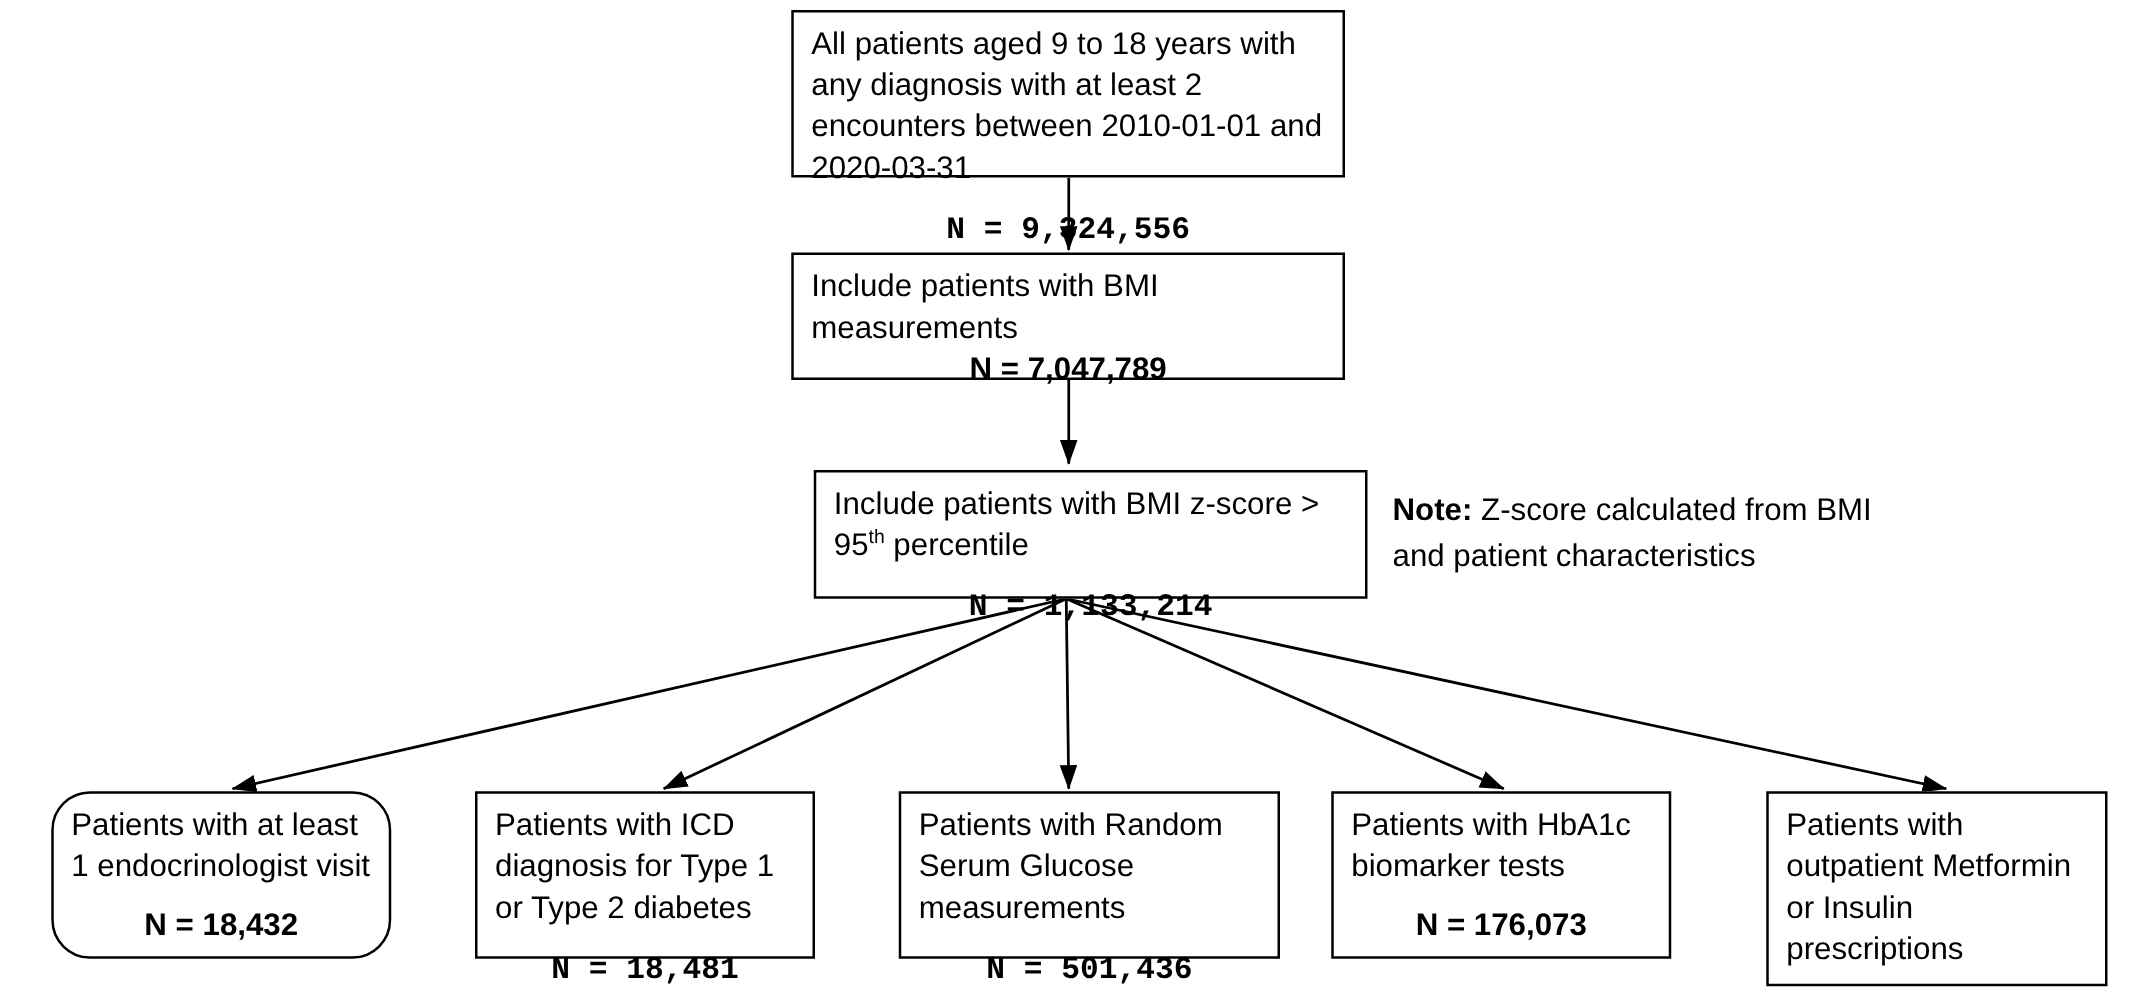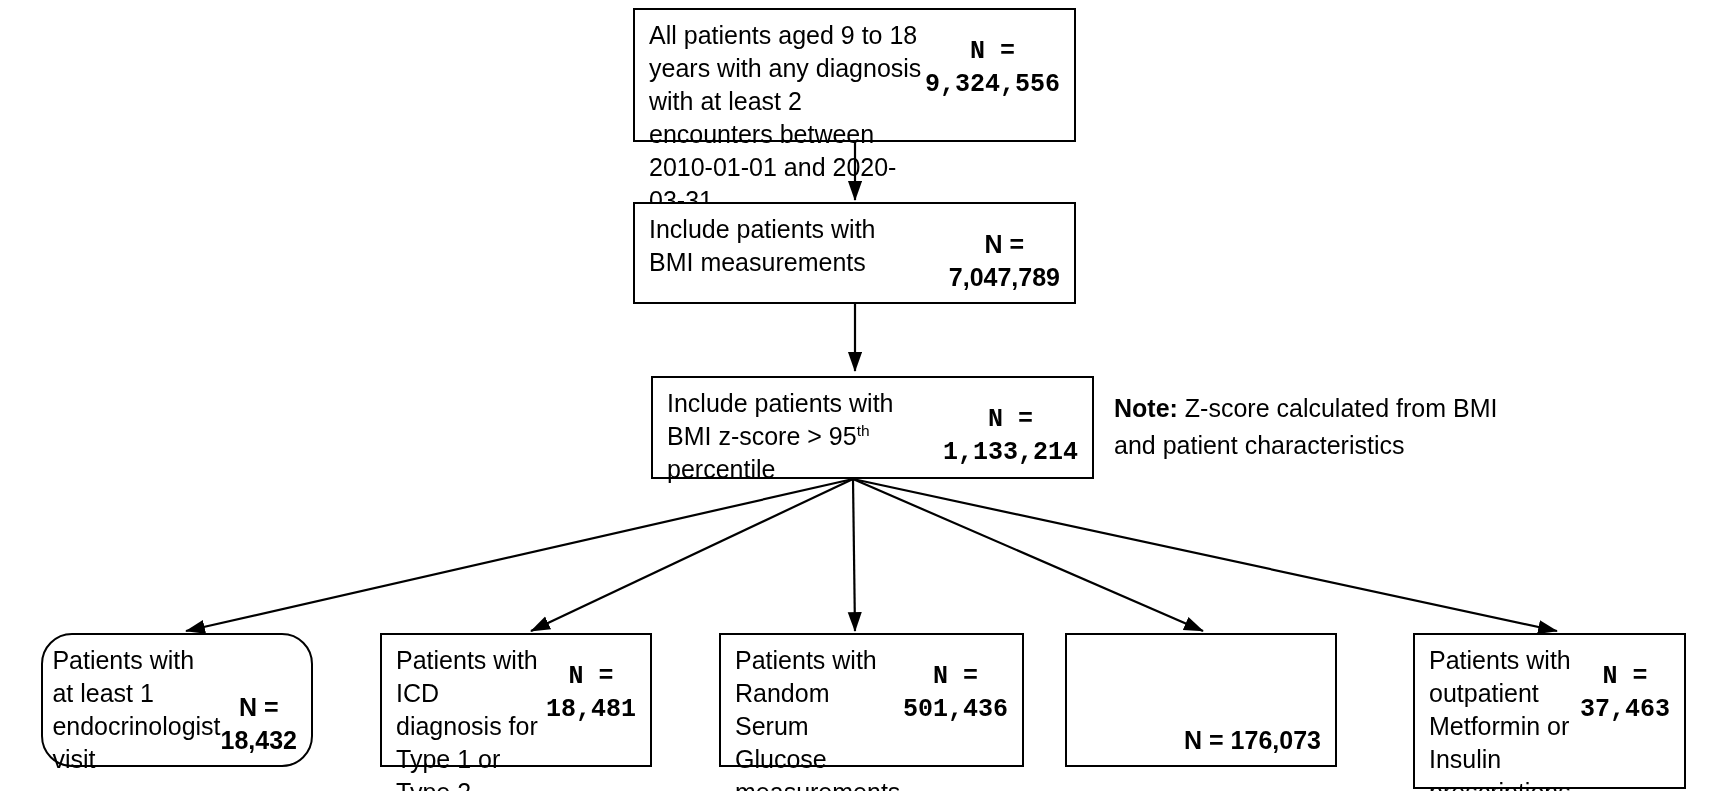--- a/index.html
+++ b/index.html
@@ -27,22 +27,22 @@
     height: 791px;
     pointer-events: none;
   }
   .node {
     position: absolute;
     box-sizing: border-box;
     border: 2.5px solid #000000;
     background: #ffffff;
     padding: 9px 14px 8px 14px;
     display: flex;
-    flex-direction: row;
-    justify-content: flex-end;
+    flex-direction: column;
+    justify-content: flex-start;
   }
   .node-body {
     font-size: 25px;
     line-height: 1.32;
     text-align: left;
     white-space: pre-line;
   }
   .node-n {
     font-size: 25px;
     line-height: 1.32;
@@ -91,21 +91,21 @@
     <line x1="853" y1="479" x2="855" y2="631" stroke="#000000" stroke-width="2.2" marker-end="url(#arrowhead)"></line>
     <line x1="853" y1="479" x2="1203" y2="631" stroke="#000000" stroke-width="2.2" marker-end="url(#arrowhead)"></line>
     <line x1="853" y1="479" x2="1557" y2="631" stroke="#000000" stroke-width="2.2" marker-end="url(#arrowhead)"></line>
   </svg>
 
   <div class="node" style="left:633px; top:8px; width:443px; height:134px;">
     <div class="node-body">All patients aged 9 to 18 years with any diagnosis with at least 2 encounters between 2010-01-01 and 2020-03-31</div>
     <div class="node-n snug">N = 9,324,556</div>
   </div>
 
-  <div class="node" style="left:633px; top:202px; width:443px; height:102px;gap:25px;">
+  <div class="node" style="left:633px; top:202px; width:443px; height:102px;">
     <div class="node-body">Include patients with BMI measurements</div>
     <div class="node-n">N = 7,047,789</div>
   </div>
 
   <div class="node" style="left:651px; top:376px; width:443px; height:103px;">
     <div class="node-body"><span>Include patients with BMI z-score &gt; 95</span><sup>th</sup><span> percentile</span></div>
     <div class="node-n snug">N = 1,133,214</div>
   </div>
 
   <div class="note" style="left:1114px; top:354px; width:400px;">
@@ -121,20 +121,21 @@
     <div class="node-body">Patients with ICD diagnosis for Type 1 or Type 2 diabetes</div>
     <div class="node-n snug">N = 18,481</div>
   </div>
 
   <div class="node" style="left:719px; top:633px; width:305px; height:134px;">
     <div class="node-body">Patients with Random Serum Glucose measurements</div>
     <div class="node-n snug">N = 501,436</div>
   </div>
 
   <div class="node" style="left:1065px; top:633px; width:272px; height:134px;">
+    <div class="node-body">Patients with HbA1c biomarker tests</div>
     <div class="node-n">N = 176,073</div>
   </div>
 
   <div class="node" style="left:1413px; top:633px; width:273px; height:156px;">
     <div class="node-body">Patients with outpatient Metformin or Insulin prescriptions</div>
     <div class="node-n snug">N = 37,463</div>
   </div>
 
 </div>
 

